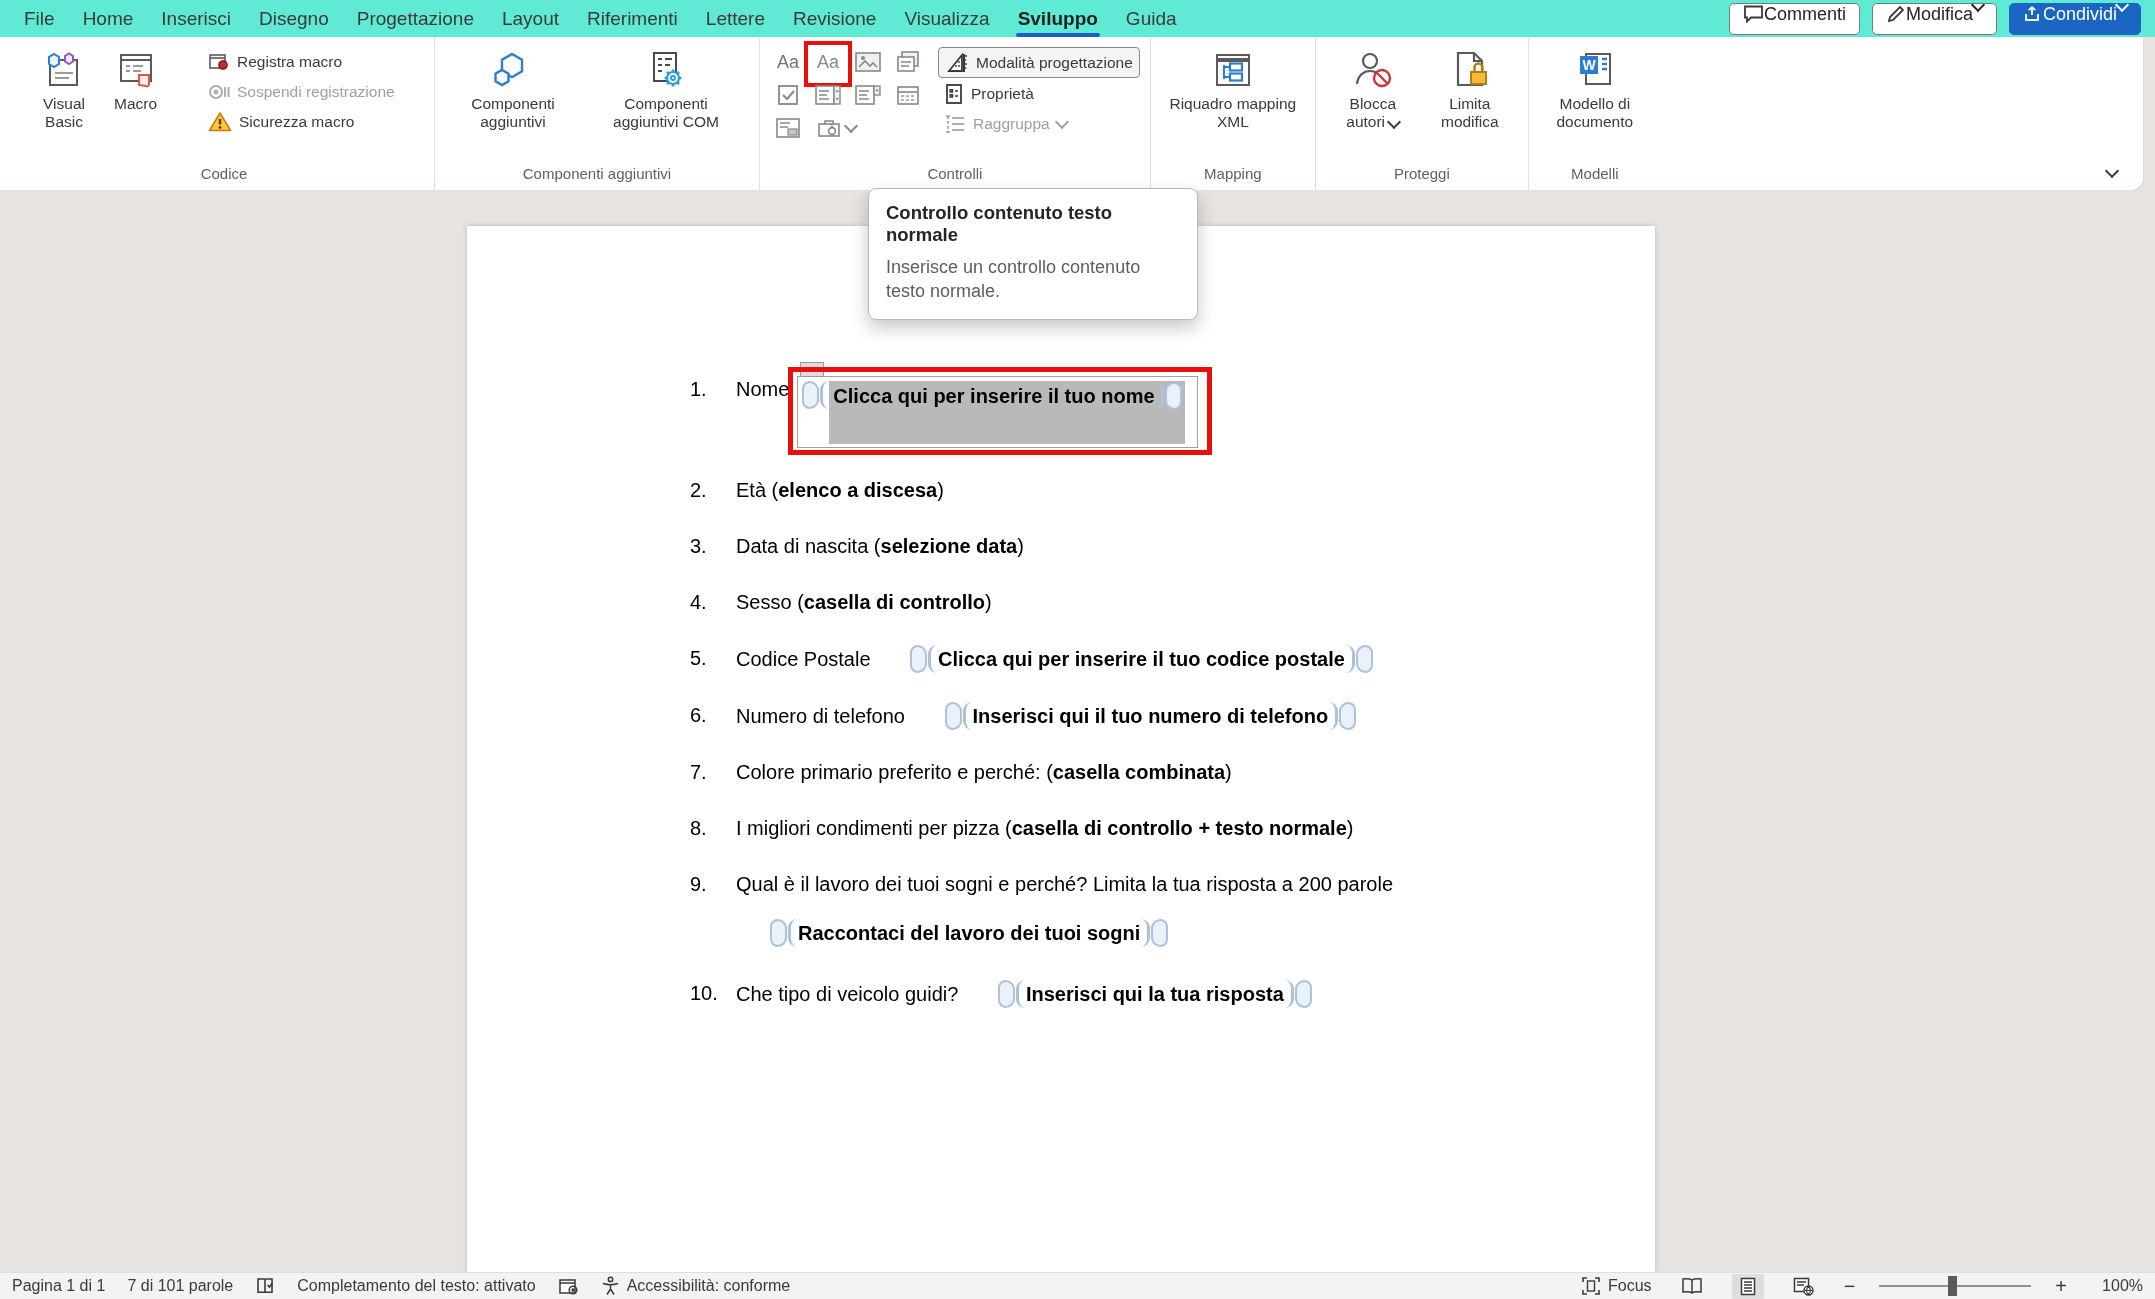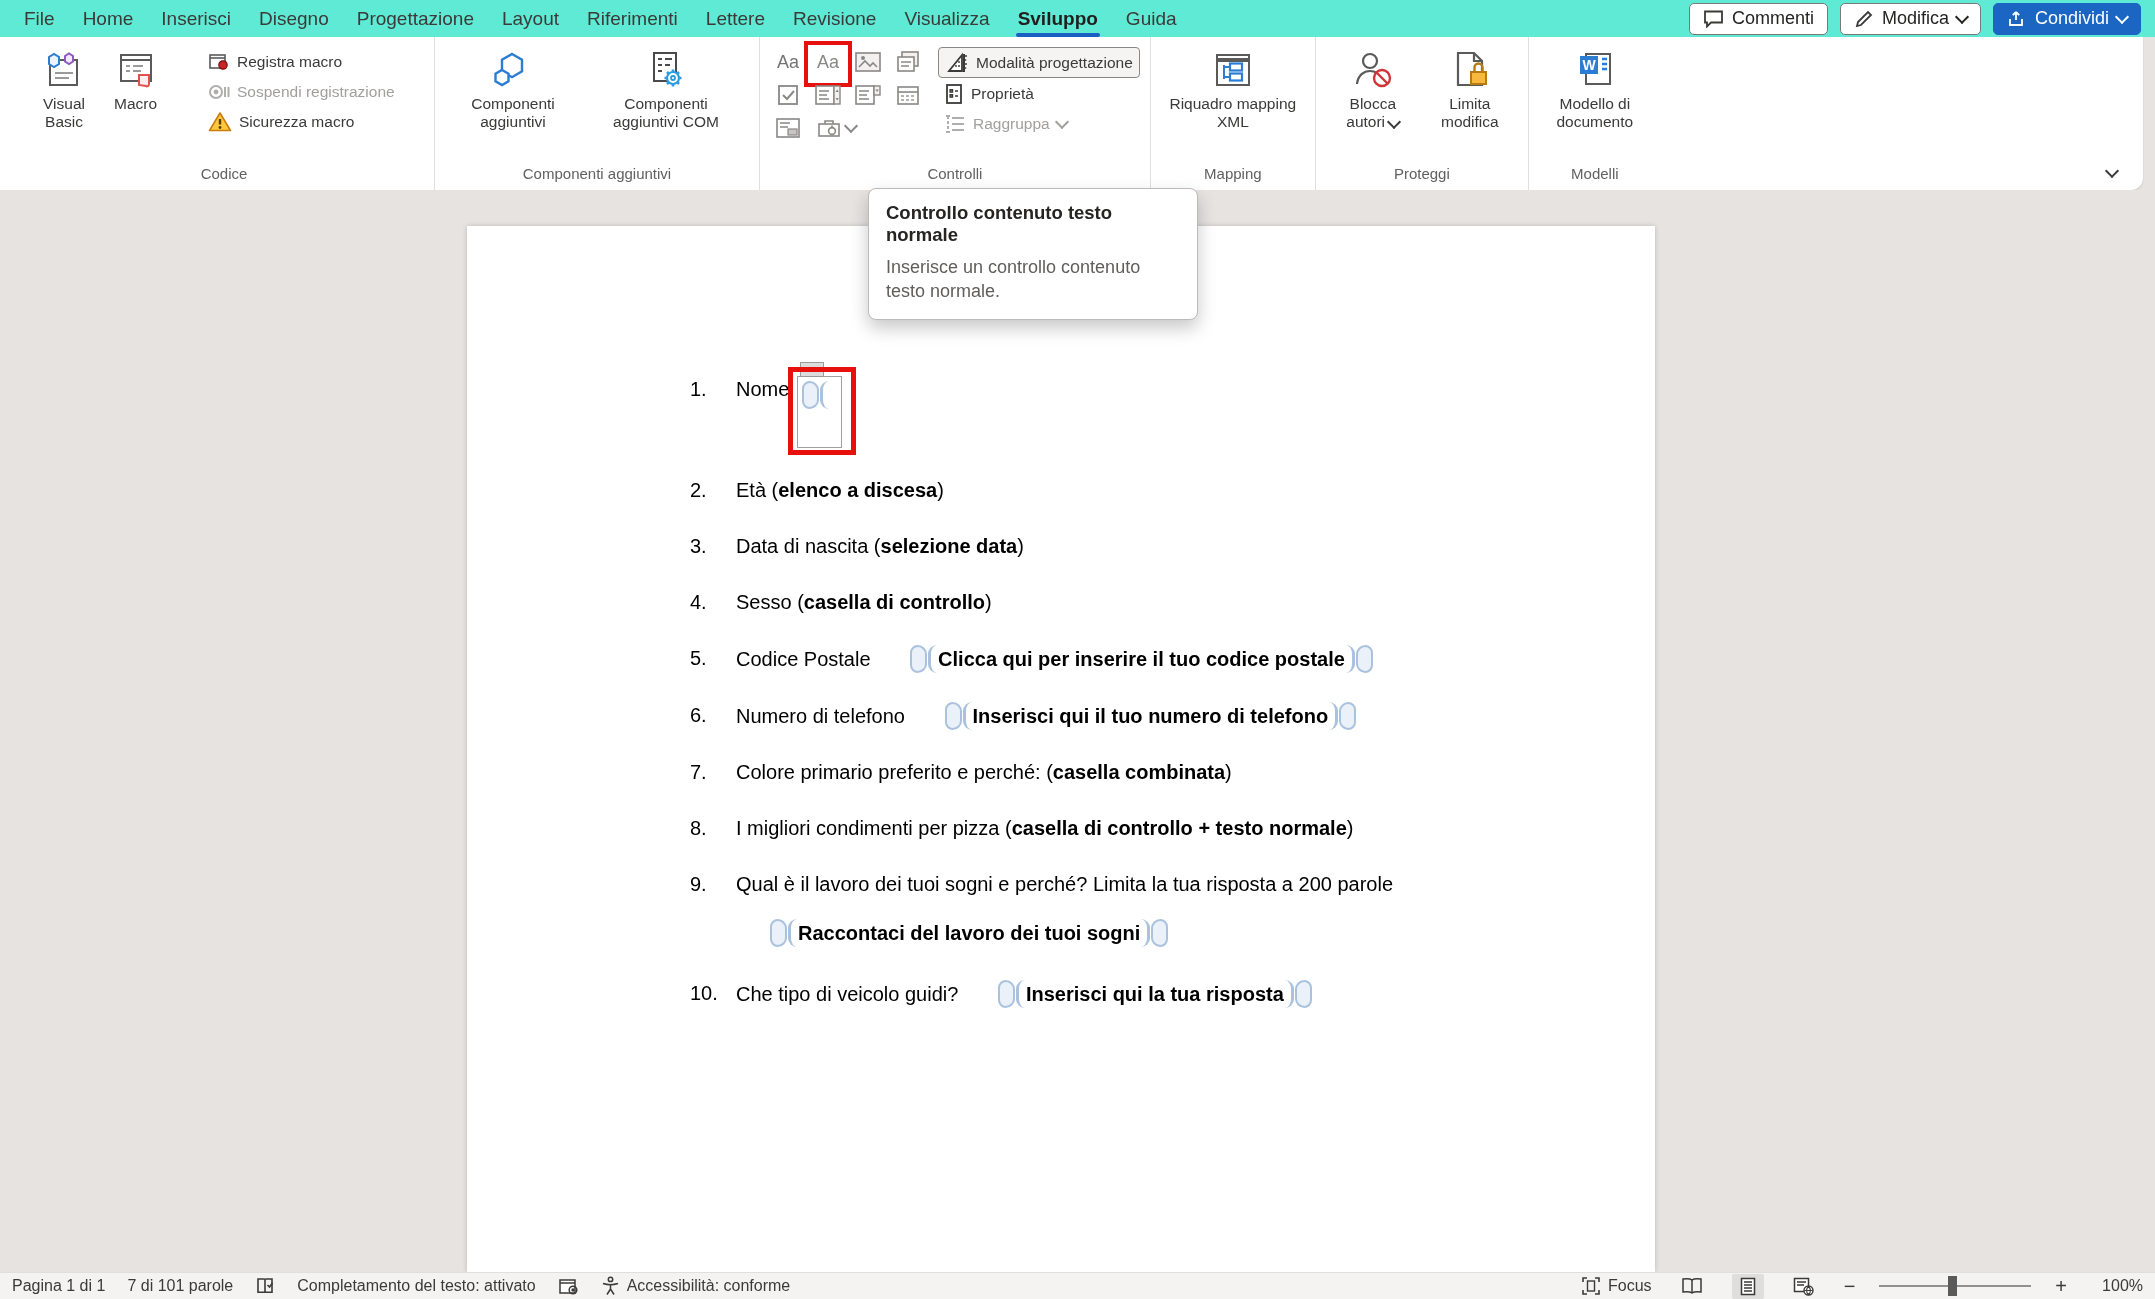--- a/index.html
+++ b/index.html
@@ -6,21 +6,21 @@
   body{font-family:"Liberation Sans","DejaVu Sans",sans-serif; background:#e6e3e1; width:2155px; height:1299px; overflow:hidden;}
   #screen{position:relative;width:2155px;height:1299px;background:#e6e3e1;}
 
   
   .menubar{position:absolute;left:0;top:0;width:2155px;height:37px;background:#5eead4;display:flex;align-items:center;padding-left:10px;box-sizing:border-box;}
   .menu-tabs{display:flex;align-items:center;height:100%;}
   .menu-item{font-size:19px;color:#3b3a39;padding:0 14px;height:100%;display:flex;align-items:center;position:relative;cursor:default;}
   .menu-item.active{font-weight:700;color:#201f1e;}
   .menu-item.active::after{content:"";position:absolute;left:12px;right:12px;bottom:0;height:4px;background:#1a5fc2;border-radius:2px;}
   .topright{margin-left:auto;display:flex;align-items:center;gap:12px;padding-right:14px;}
-  .tbtn{display:flex;align-items:center;gap:8px;height:30px;padding:0 13px;border:1px solid #7a7a7a;border-radius:5px;background:#fff;font-size:18px;color:#252423;}
+  .tbtn{display:flex;height:30px;padding:0 13px;border:1px solid #7a7a7a;border-radius:5px;background:#fff;font-size:18px;color:#252423;}
   .tbtn.blue{background:#1a66c2;border-color:#1a66c2;color:#fff;font-weight:400;}
   .chev{width:8px;height:8px;border-right:2px solid currentColor;border-bottom:2px solid currentColor;transform:rotate(45deg);display:inline-block;margin-top:-4px;}
 
   
   .ribbon{position:absolute;left:0;top:37px;width:2143px;height:153px;background:#fff;border-bottom-right-radius:12px;box-shadow:0 1px 2px rgba(0,0,0,.12);box-sizing:border-box;}
   .ribbon-inner{display:flex;height:100%;padding-left:14px;}
   .rgroup{display:flex;flex-direction:column;padding:8px 10px 0 10px;position:relative;}
   .rgroup:not(:last-child){border-right:1px solid #e1dfdd;}
   .rgroup-label{margin-top:auto;text-align:center;font-size:15px;color:#616161;padding:2px 0 8px;}
   .grow{display:flex;gap:2px;}
@@ -423,20 +423,24 @@
   <div class="docarea">
     <div class="page">
       <div class="doclist">
           <div class="doc-item">
             <span class="num">1.</span>
             <span class="body">Nome<span class="cc-wrap"><span class="cc-title-tab"></span><span class="cc-frame">
                   <span class="cc-tag">
                     <span class="tagbox"></span>
                     <span class="paren po"></span>
                   </span>
+                  <span class="cc-sel"><b>Clicca qui per inserire il tuo nome</b><span class="cc-tag">
+                      <span class="paren pc"></span>
+                      <span class="tagbox tb-end"></span>
+                    </span></span>
                 </span><span class="red-annotation"></span></span></span>
           </div>
           <div class="doc-item">
             <span class="num">2.</span>
             <span class="body">Età (<b>elenco a discesa</b>)</span>
           </div>
           <div class="doc-item">
             <span class="num">3.</span>
             <span class="body">Data di nascita (<b>selezione data</b>)</span>
           </div>

